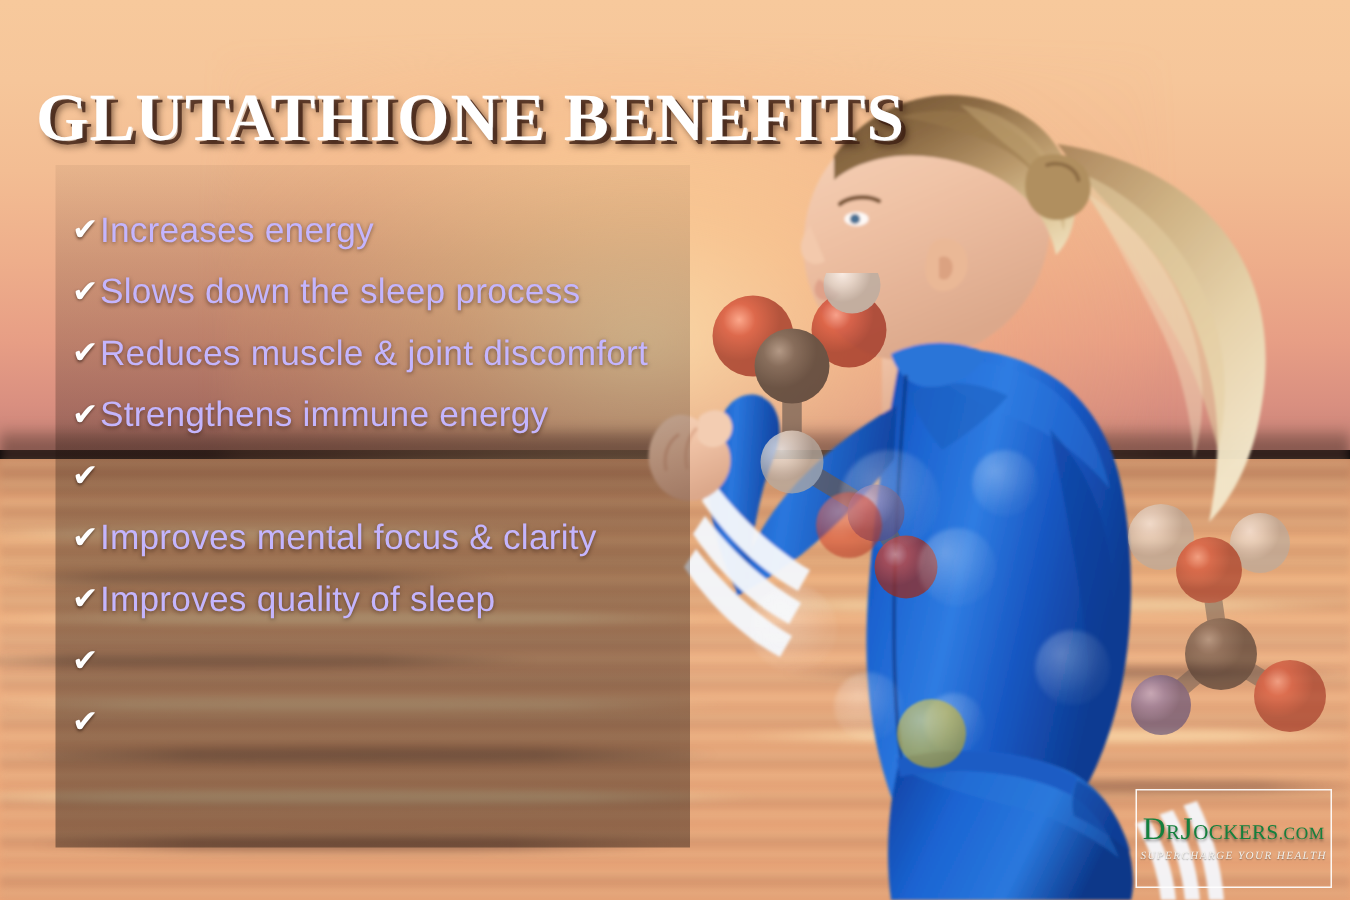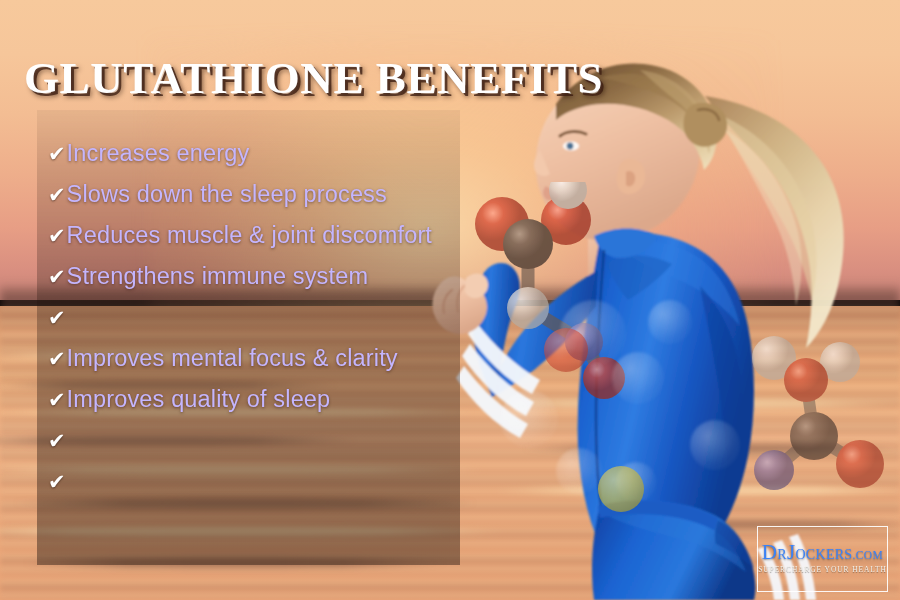--- a/index.html
+++ b/index.html
@@ -152,30 +152,30 @@
   .logo-box {
     position:absolute; left:757px; top:526px; width:131px; height:66px;
     border:1.6px solid rgba(255,255,255,.92);
   }
   .logo-inner {
     position:absolute; left:0; right:0; top:50%;
     transform:translateY(-52%); text-align:center;
   }
   .logo-name {
     font-family:"Liberation Serif", serif;
-    font-size:21px; color:#3b82f6; letter-spacing:.3px;
+    font-size:21px; color:#15803d; letter-spacing:.3px;
     line-height:1; white-space:nowrap;
     text-shadow:0 1px 2px rgba(0,0,0,.45);
   }
   .logo-name .sm { font-size:14px; }
   .logo-name .dom { font-size:11.5px; letter-spacing:.4px; }
   .logo-tag {
     font-family:"Liberation Serif", serif;
     font-size:7.4px; color:#f3f1ec; letter-spacing:.95px;
-    margin-top:2px; white-space:nowrap; 
+    margin-top:2px; white-space:nowrap; font-style:italic;
     text-shadow:0 1px 1px rgba(0,0,0,.4);
   }
 </style>
 </head>
 <body>
 
 <div class="poster">
 
   <div class="bg-sky"></div>
   <div class="bg-sunglow"></div>
@@ -439,21 +439,21 @@
     <li class="benefit">
       <span class="check">✔</span>
       <span class="benefit-text">Slows down the sleep process</span>
     </li>
     <li class="benefit">
       <span class="check">✔</span>
       <span class="benefit-text">Reduces muscle &amp; joint discomfort</span>
     </li>
     <li class="benefit">
       <span class="check">✔</span>
-      <span class="benefit-text">Strengthens immune system</span>
+      <span class="benefit-text">Strengthens immune energy</span>
     </li>
     <li class="benefit">
       <span class="check">✔</span>
     </li>
     <li class="benefit">
       <span class="check">✔</span>
       <span class="benefit-text">Improves mental focus &amp; clarity</span>
     </li>
     <li class="benefit">
       <span class="check">✔</span>

